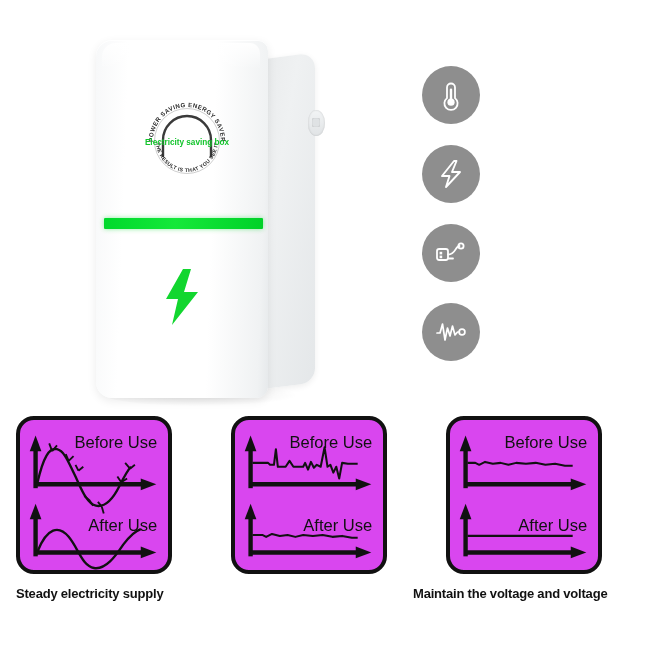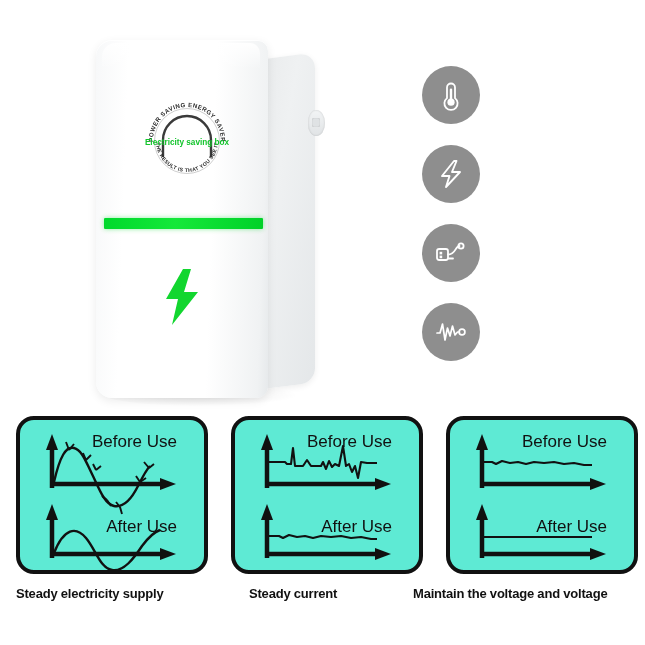--- a/index.html
+++ b/index.html
@@ -117,24 +117,24 @@
     display: flex;
     align-items: center;
     justify-content: center;
   }
   .icon-circle svg { display: block; }
 
   
   .diagram-box {
     position: absolute;
     top: 416px;
-    width: 192px; height: 158px;
+    width: 156px; height: 158px;
     border: 4px solid #111111;
     border-radius: 18px;
-    background: #5eead4;
+    background: #d946ef;
   }
   #box-0 { left: 16px; }
   #box-1 { left: 231px; }
   #box-2 { left: 446px; }
   .diagram-box svg { display:block; width: 100%; height: 100%; }
 
   
   .caption {
     position: absolute;
     top: 586px;
@@ -324,16 +324,15 @@
         <path d="M16 134 L128 134" stroke="#111" stroke-width="4.5"></path>
         <path d="M140 134 L124 128 L124 140 Z" fill="#111"></path>
 
         <path d="M18 117 L126 117" fill="none" stroke="#111" stroke-width="2.1"></path>
         <text class="diag-label" x="141" y="112" text-anchor="end">After Use</text>
       </g>
     </svg>
   </div>
 
   <div class="caption" id="caption-0">Steady electricity supply</div>
-  <div class="caption" id="caption-1">Steady current</div>
   <div class="caption" id="caption-2">Maintain the voltage and voltage</div>
 
 </div>
 
 </body></html>

